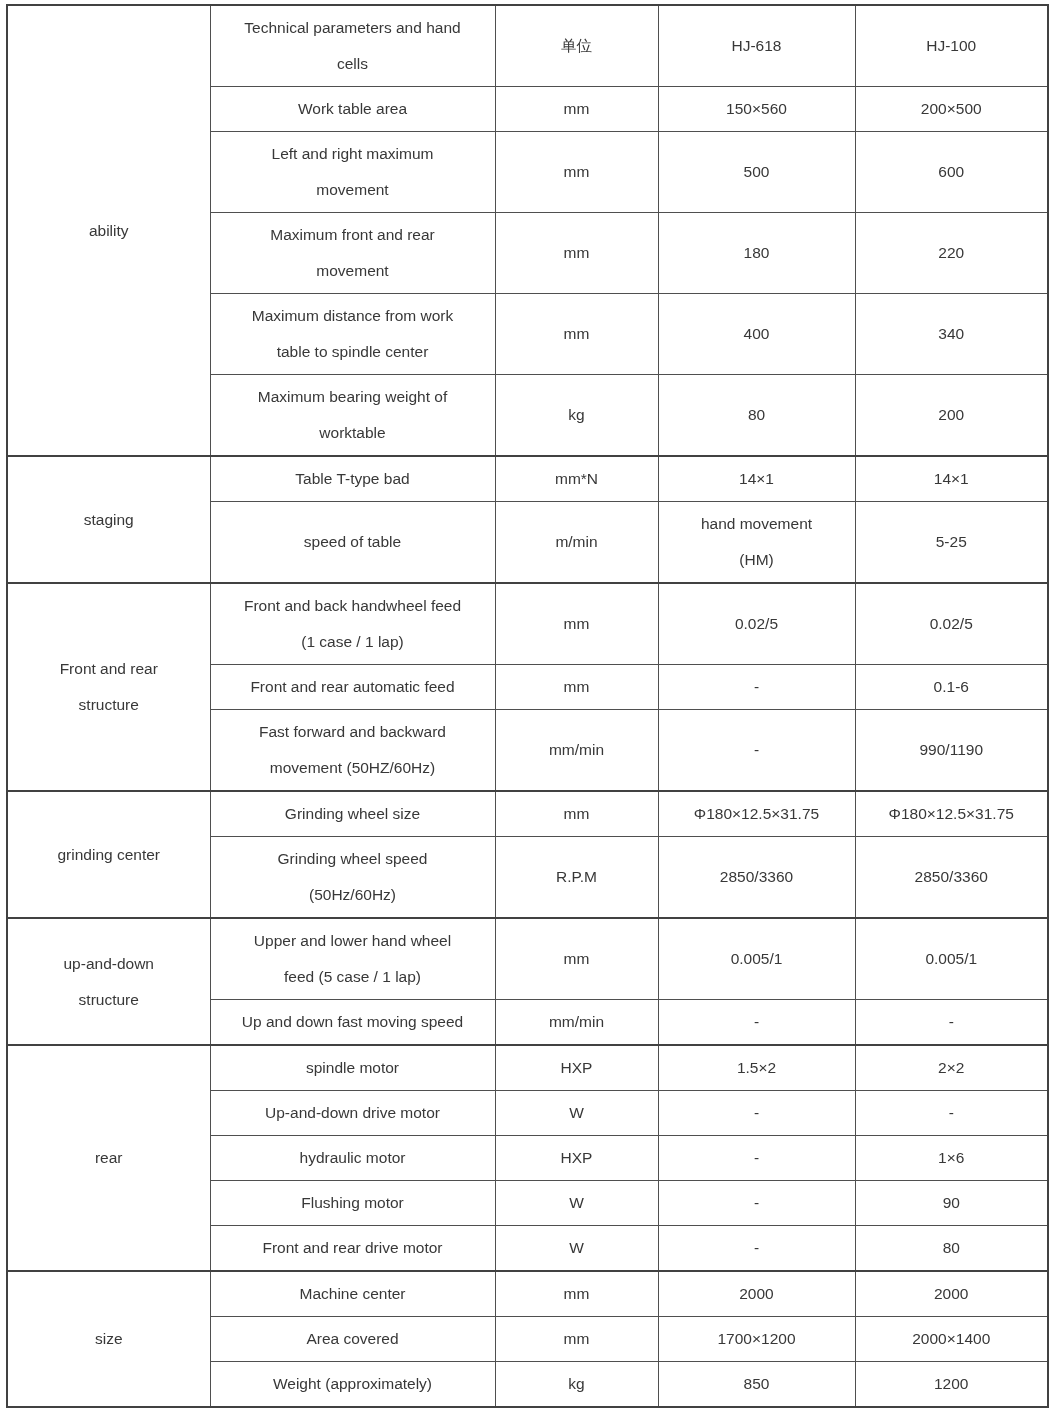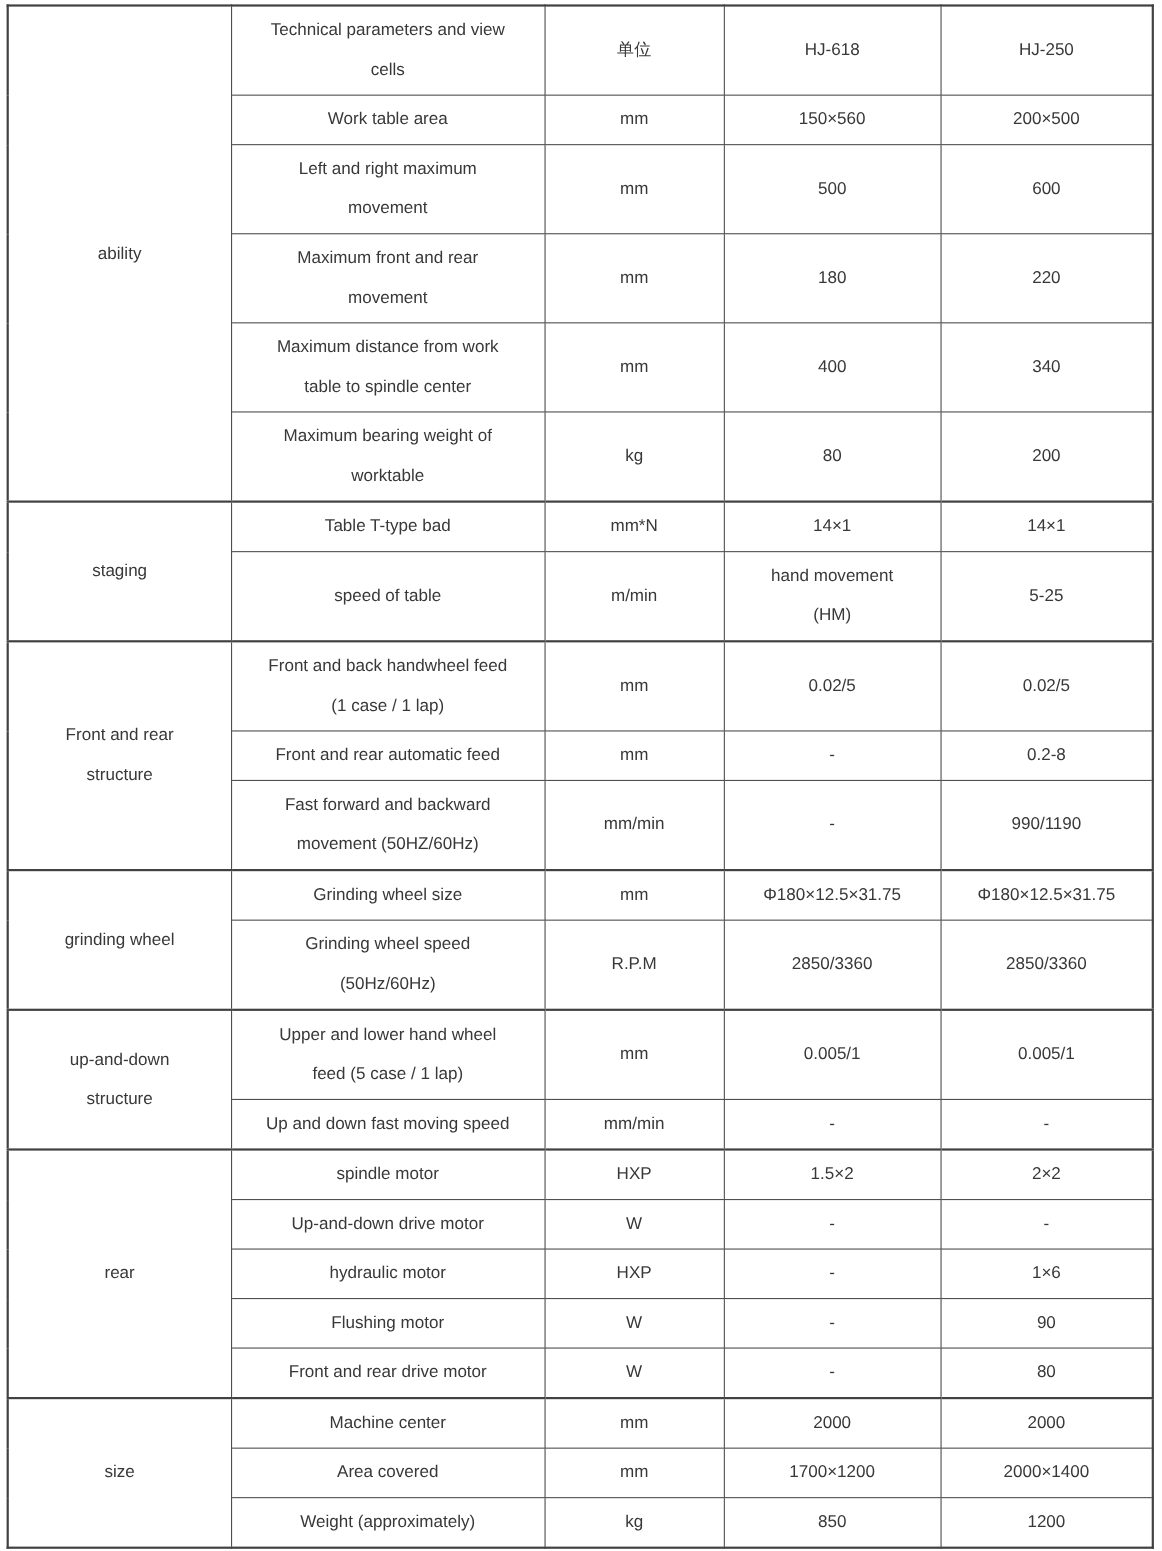--- a/index.html
+++ b/index.html
@@ -51,25 +51,25 @@
     <colgroup>
       <col class="c-cat">
       <col class="c-param">
       <col class="c-unit">
       <col class="c-a">
       <col class="c-b">
     </colgroup>
     <tbody>
       <tr>
         <td rowspan="6">ability</td>
-        <td>Technical parameters and view
+        <td>Technical parameters and hand
 cells</td>
         <td>单位</td>
         <td>HJ-618</td>
-        <td>HJ-250</td>
+        <td>HJ-100</td>
       </tr>
 
     <tr>
           <td>Work table area</td>
           <td>mm</td>
           <td>150×560</td>
           <td>200×500</td>
         </tr>
         <tr>
           <td>Left and right maximum
@@ -119,31 +119,31 @@
           <td>Front and back handwheel feed
 (1 case / 1 lap)</td>
           <td>mm</td>
           <td>0.02/5</td>
           <td>0.02/5</td>
         </tr>
         <tr>
           <td>Front and rear automatic feed</td>
           <td>mm</td>
           <td>-</td>
-          <td>0.2-8</td>
+          <td>0.1-6</td>
         </tr>
         <tr>
           <td>Fast forward and backward
 movement (50HZ/60Hz)</td>
           <td>mm/min</td>
           <td>-</td>
           <td>990/1190</td>
         </tr>
         <tr class="sec-start">
-          <td rowspan="2">grinding wheel</td>
+          <td rowspan="2">grinding center</td>
           <td>Grinding wheel size</td>
           <td>mm</td>
           <td>Φ180×12.5×31.75</td>
           <td>Φ180×12.5×31.75</td>
         </tr>
         <tr>
           <td>Grinding wheel speed
 (50Hz/60Hz)</td>
           <td>R.P.M</td>
           <td>2850/3360</td>

